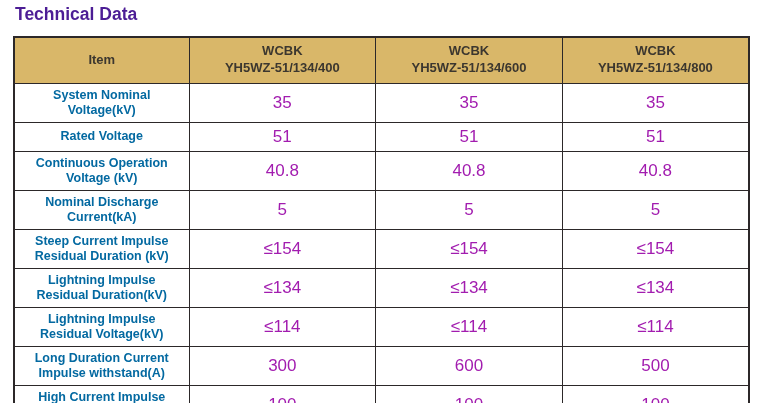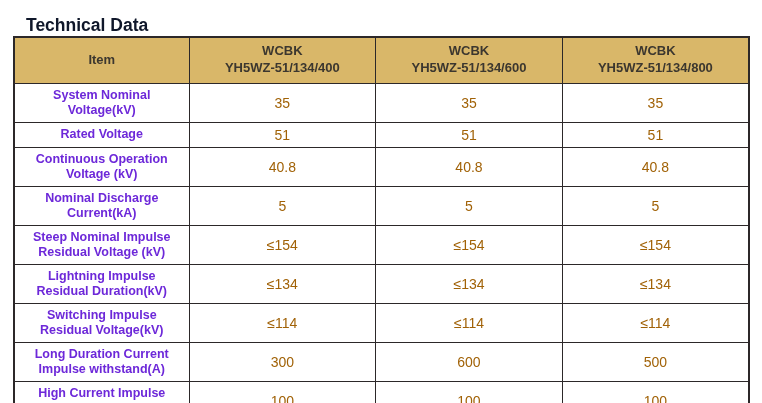--- a/index.html
+++ b/index.html
@@ -13,24 +13,24 @@
     position: relative;
     width: 762px;
     height: 403px;
     background: #ffffff;
     overflow: hidden;
   }
   .page-title {
     position: absolute;
     left: 14px;
     top: 3px;
-    margin: 12px;
+    margin: 1px;
     font-size: 17.5px;
     font-weight: 700;
-    color: #0f172a;
+    color: #4c1d95;
   }
   table.tech-table {
     position: absolute;
     left: 13px;
     top: 36px;
     width: 737px;
     border-collapse: collapse;
     table-layout: fixed;
   }
   table.tech-table { border: 2px solid #2c2829; }
@@ -48,30 +48,30 @@
     font-size: 13px;
     font-weight: 700;
     color: #3c372f;
     line-height: 1.3;
     padding: 2px 4px;
   }
   .tech-table thead th .model-line { display: block; }
   .tech-table tbody th {
     font-size: 12.5px;
     font-weight: 700;
-    color: #6d28d9;
+    color: #0369a1;
     line-height: 1.2;
     height: 33px;
   }
   .tech-table tbody tr.single-line th,
   .tech-table tbody tr.single-line td { height: 24px; }
   .tech-table tbody td {
-    font-size: 14px;
+    font-size: 17px;
     font-weight: 400;
-    color: #a16207;
+    color: #a21caf;
     height: 33px;
   }
 </style>
 </head>
 <body>
 
 <div class="page">
   <h1 class="page-title">Technical Data</h1>
 
   <table class="tech-table">
@@ -117,33 +117,33 @@
           <td>40.8</td>
           <td>40.8</td>
         </tr>
         <tr>
           <th>Nominal Discharge Current(kA)</th>
           <td>5</td>
           <td>5</td>
           <td>5</td>
         </tr>
         <tr>
-          <th>Steep Nominal Impulse Residual Voltage (kV)</th>
+          <th>Steep Current Impulse Residual Duration (kV)</th>
           <td>≤154</td>
           <td>≤154</td>
           <td>≤154</td>
         </tr>
         <tr>
           <th>Lightning Impulse Residual Duration(kV)</th>
           <td>≤134</td>
           <td>≤134</td>
           <td>≤134</td>
         </tr>
         <tr>
-          <th>Switching Impulse Residual Voltage(kV)</th>
+          <th>Lightning Impulse Residual Voltage(kV)</th>
           <td>≤114</td>
           <td>≤114</td>
           <td>≤114</td>
         </tr>
         <tr>
           <th>Long Duration Current Impulse withstand(A)</th>
           <td>300</td>
           <td>600</td>
           <td>500</td>
         </tr>

